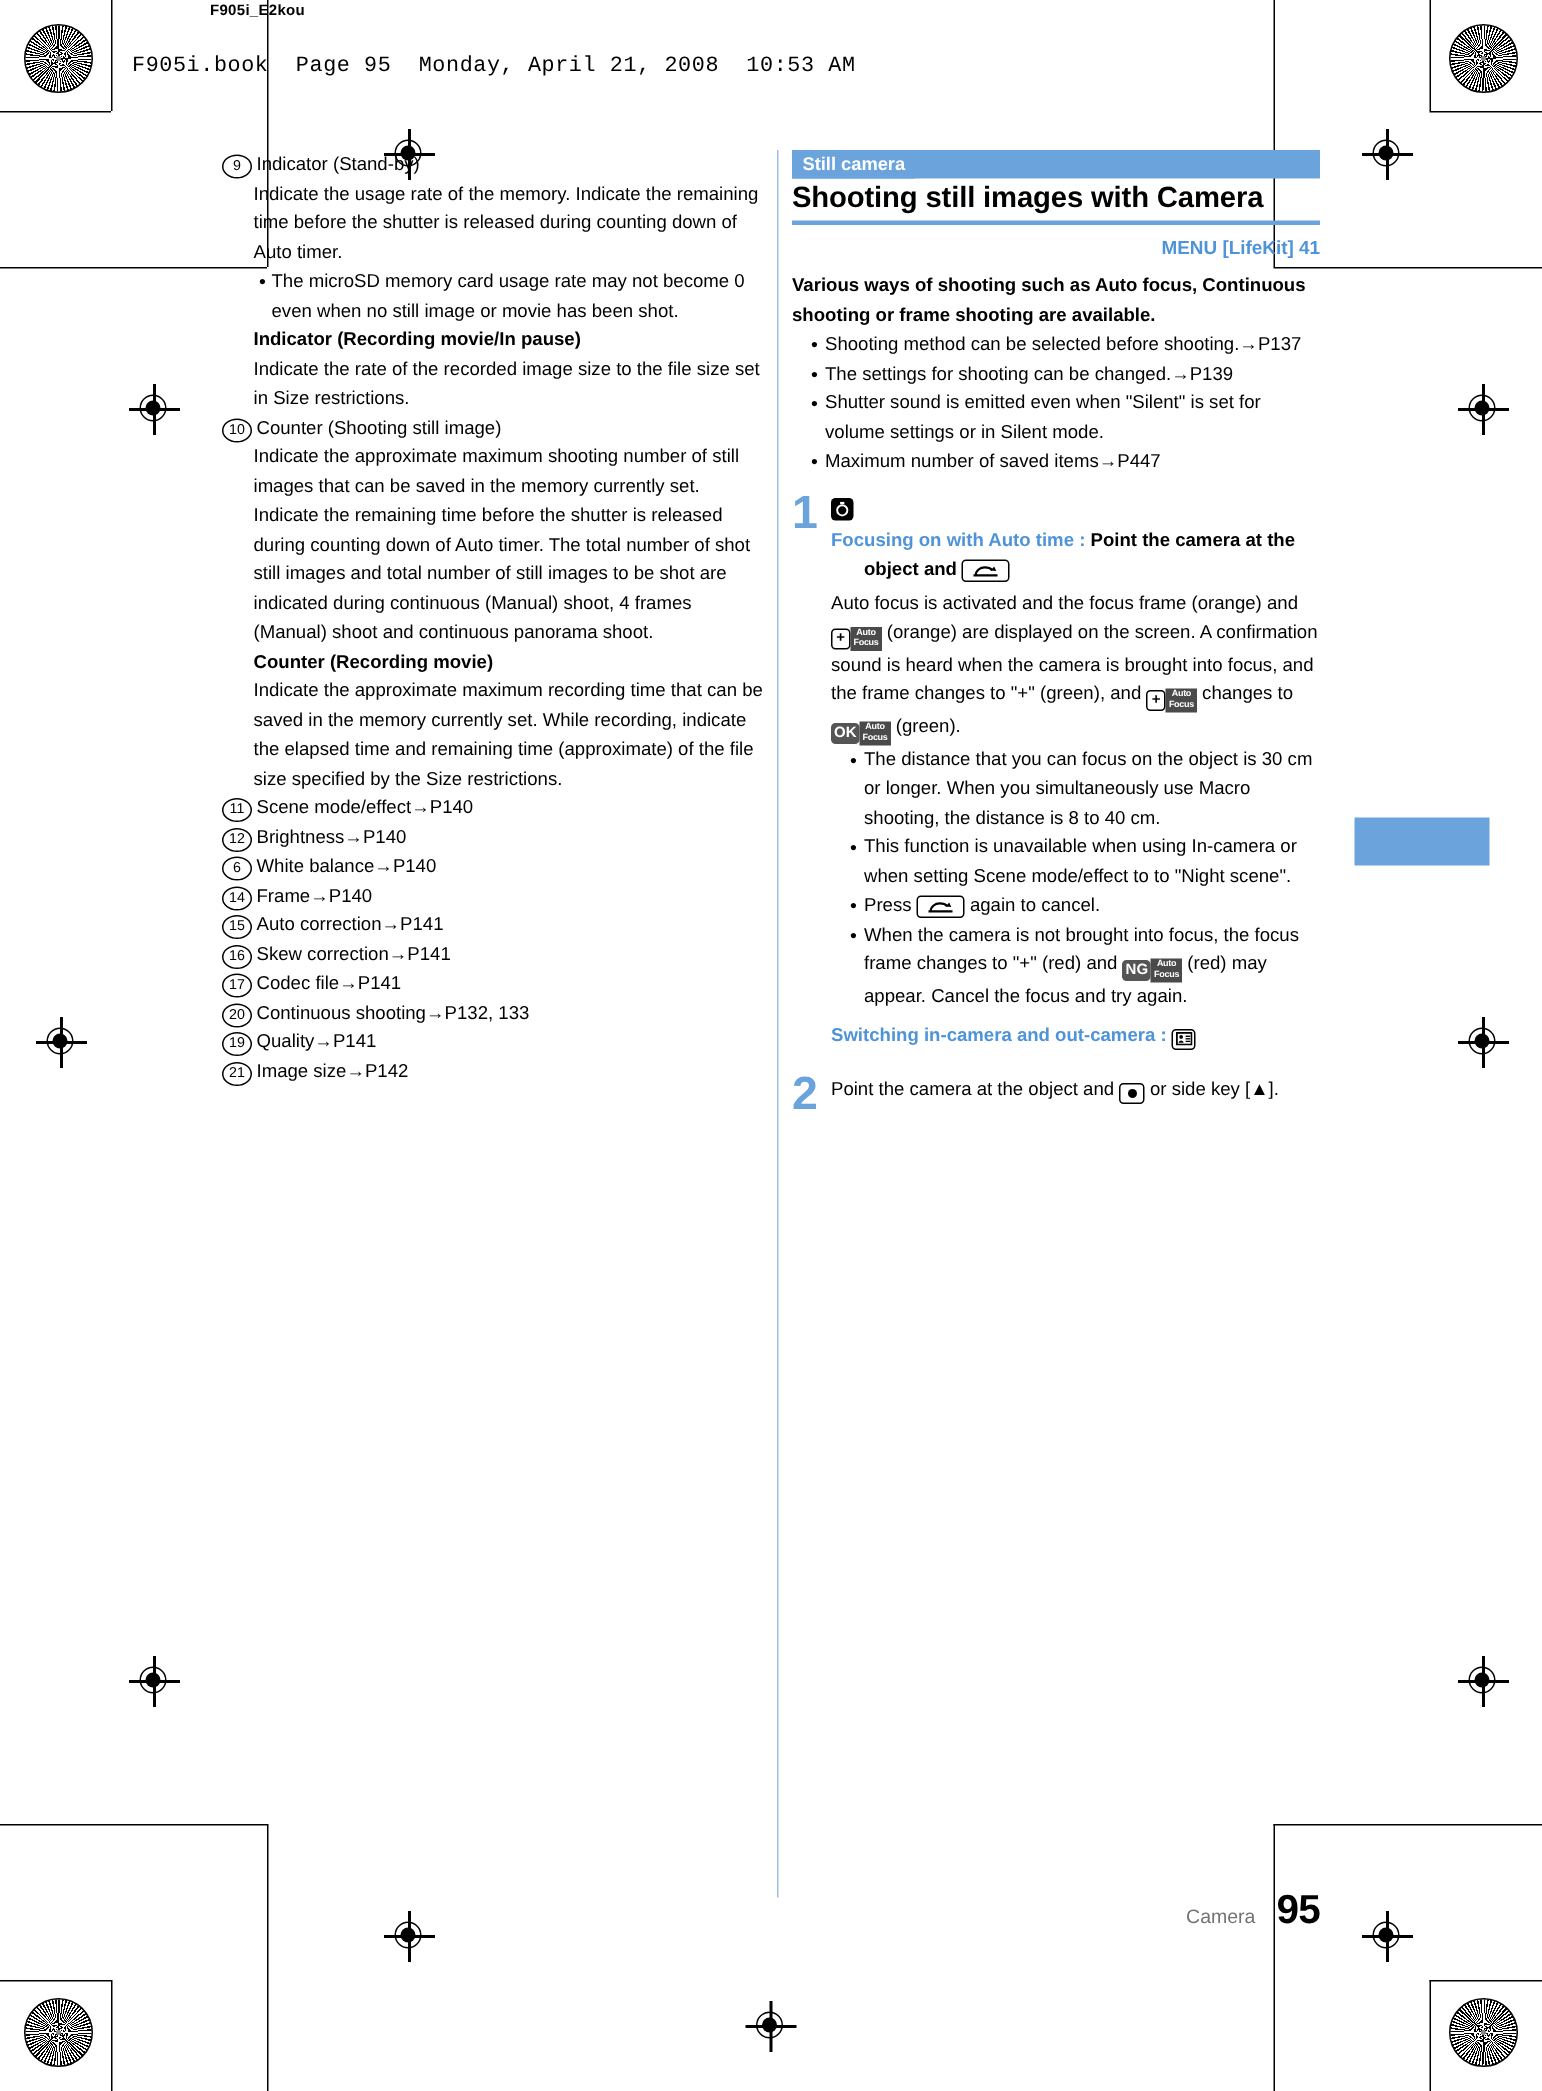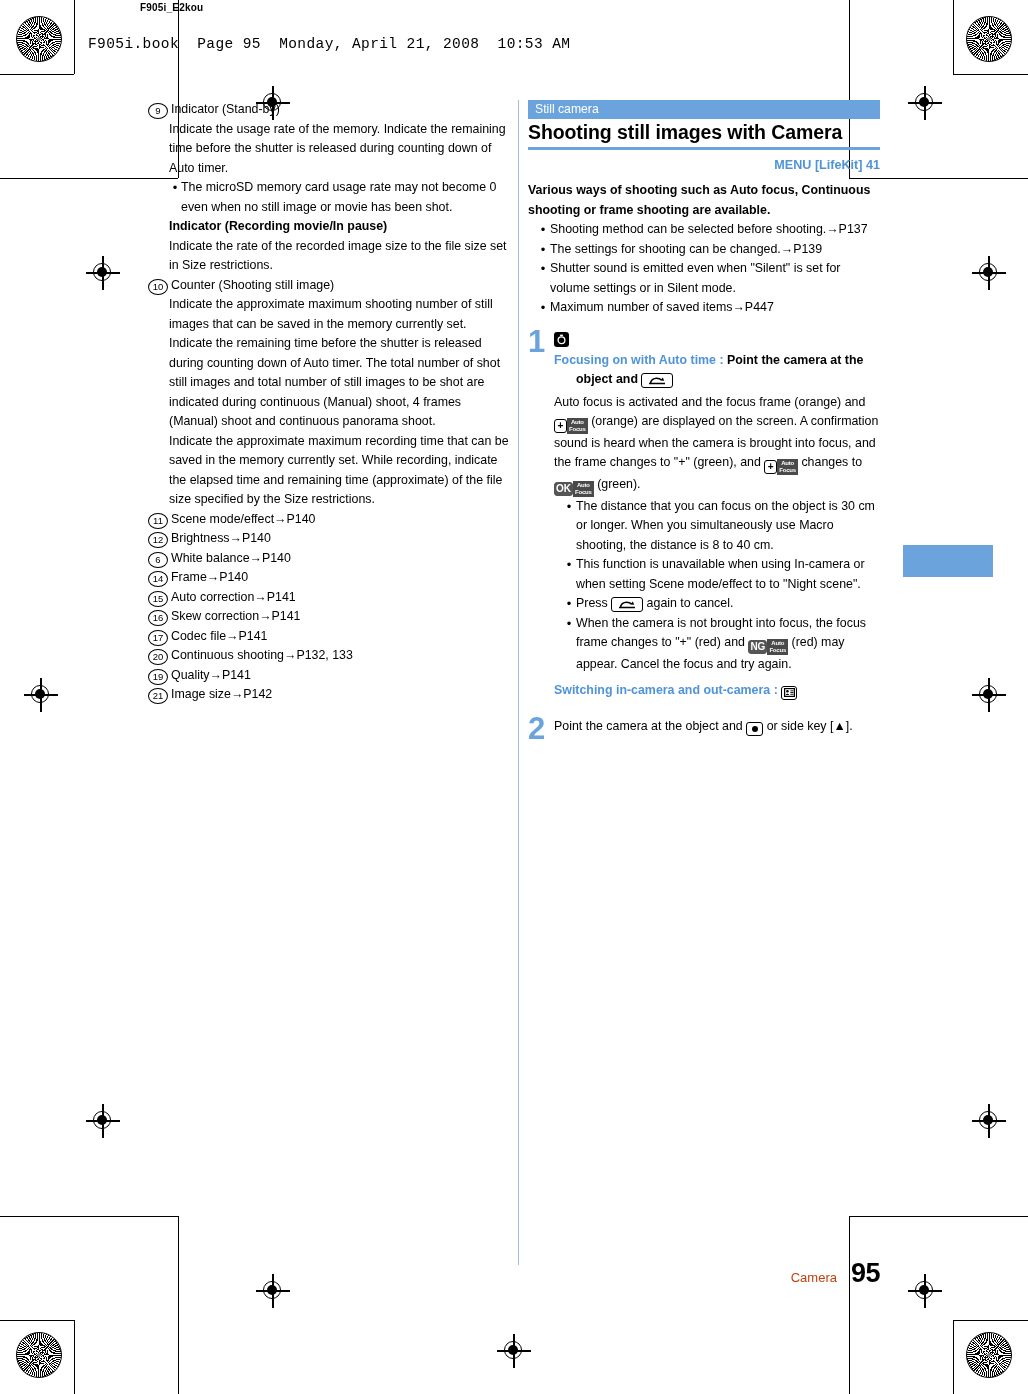--- a/index.html
+++ b/index.html
@@ -170,21 +170,21 @@
     font-size: 13px;
     line-height: 19.5px;
   }
   .bullet-r > .btext { flex: 1 1 auto; }
 
   
   .sectag {
     background: #6ba3dd;
     color: #ffffff;
     font-size: 12.2px;
-    font-weight: normal;
+    font-weight: bold;
     padding: 2px 7px 3px 7px;
     display: inline-block;
     line-height: 14px;
   }
   .sectag-bar {
     background: #6ba3dd;
     height: 19px;
     width: 352px;
     display: flex;
     align-items: center;
@@ -327,21 +327,21 @@
   .footer {
     position: absolute;
     left: 528px;
     top: 1258px;
     width: 352px;
     display: flex;
     align-items: baseline;
     justify-content: flex-end;
   }
   .foot-label {
-    color: #c2410c;
+    color: #737373;
     font-size: 13px;
     margin-right: 14px;
   }
   .foot-page {
     font-size: 27px;
     font-weight: bold;
     letter-spacing: -0.5px;
   }
 
   .tabmark {
@@ -471,20 +471,21 @@
       <span class="btext">The microSD memory card usage rate may not become 0 even when no still image or movie has been shot.</span>
     </div>
     <div class="indent bold">Indicator (Recording movie/In pause)</div>
     <div class="indent">Indicate the rate of the recorded image size to the file size set in Size restrictions.</div>
 
     <div class="numitem">
       <span class="circnum">10</span>
       <span class="numtext">Counter (Shooting still image)</span>
     </div>
     <div class="indent">Indicate the approximate maximum shooting number of still images that can be saved in the memory currently set. Indicate the remaining time before the shutter is released during counting down of Auto timer. The total number of shot still images and total number of still images to be shot are indicated during continuous (Manual) shoot, 4 frames (Manual) shoot and continuous panorama shoot.</div>
+    <div class="indent bold">Counter (Recording movie)</div>
     <div class="indent">Indicate the approximate maximum recording time that can be saved in the memory currently set. While recording, indicate the elapsed time and remaining time (approximate) of the file size specified by the Size restrictions.</div>
 
     <div id="ref-list">
         <div class="numitem">
           <span class="circnum">11</span>
           <span class="numtext"><span>Scene mode/effect</span><span>→</span><span>P140</span></span>
         </div>
         <div class="numitem">
           <span class="circnum">12</span>
           <span class="numtext"><span>Brightness</span><span>→</span><span>P140</span></span>

